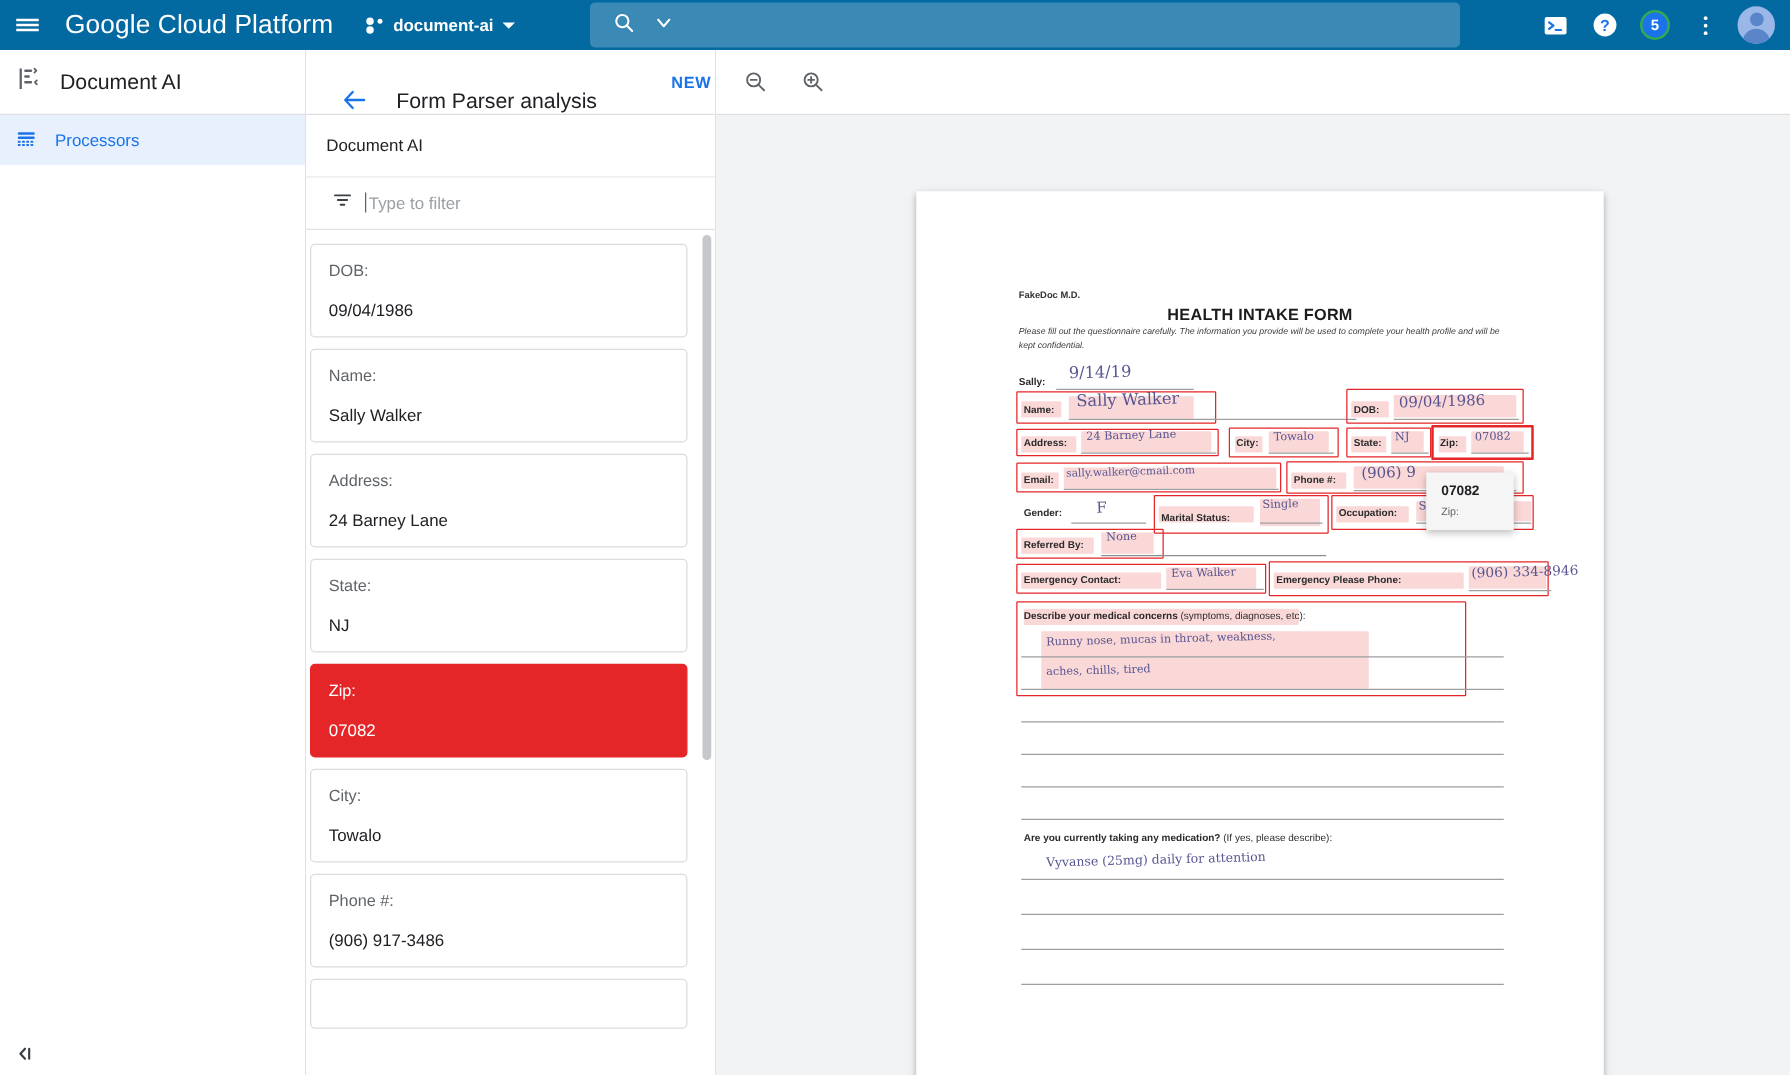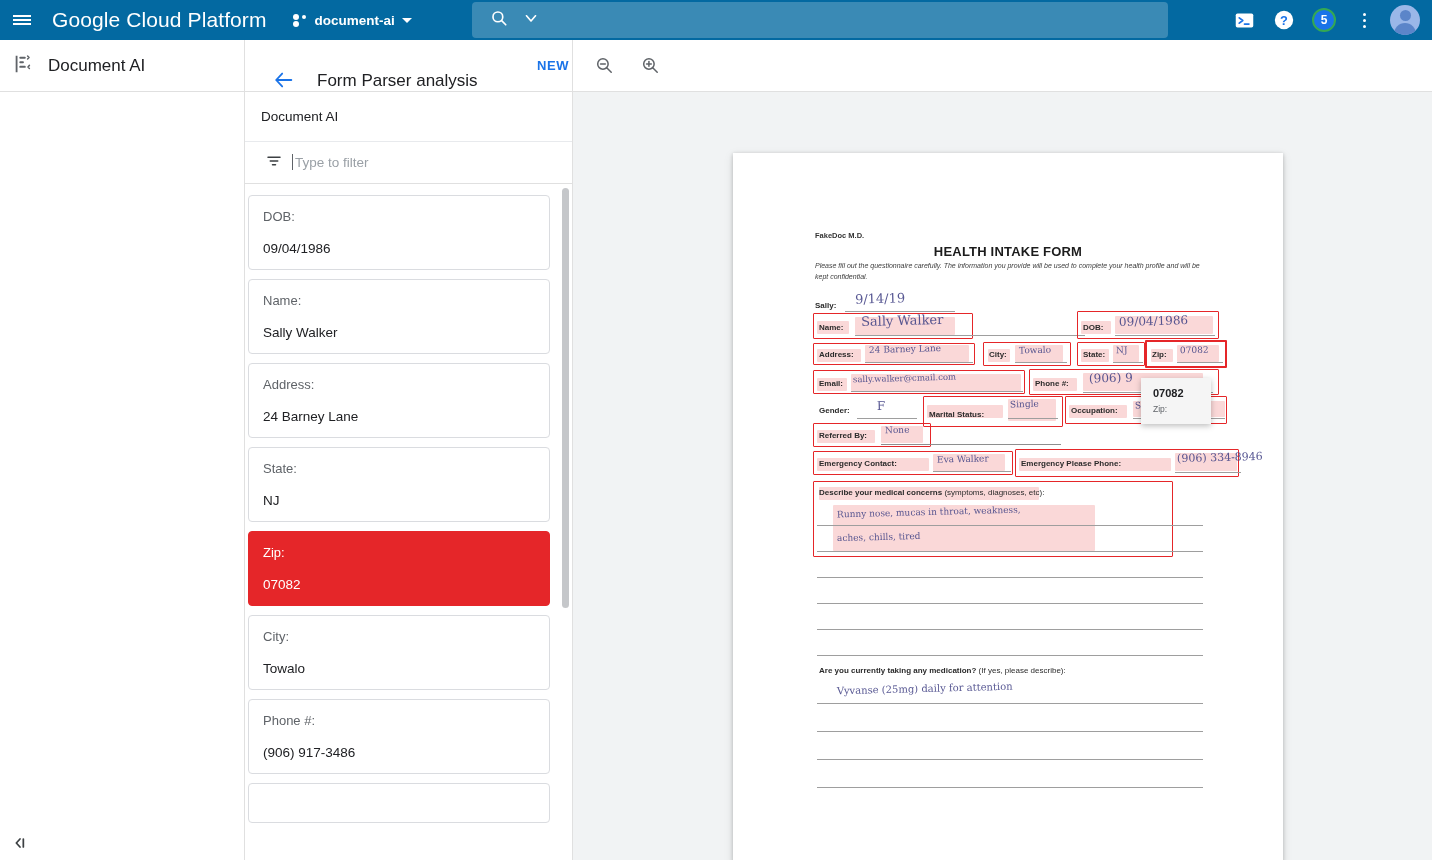--- a/index.html
+++ b/index.html
@@ -302,20 +302,37 @@
         <rect x="8" y="9" width="5" height="2.2" rx="1"></rect>
           <rect x="8" y="14" width="7" height="2.2" rx="1"></rect>
         <path d="M17 3.2l1.6 1.7-1.6 1.7" fill="none" stroke="#5f6368" stroke-width="1.6" stroke-linecap="round" stroke-linejoin="round"></path>
         <path d="M19 13.5l-1.6 1.7 1.6 1.7" fill="none" stroke="#5f6368" stroke-width="1.6" stroke-linecap="round" stroke-linejoin="round"></path>
       </svg>
     </span>
     <span class="label">Document AI</span>
   </div>
 
 
+  <div class="nav-item active">
+    <span>
+      <svg width="18" height="18" viewBox="0 0 24 24" fill="#1A73E8">
+        <rect x="3" y="5" width="18" height="2.6" rx="1"></rect>
+          <rect x="3" y="9.6" width="18" height="2.6" rx="1"></rect>
+        <rect x="3" y="14.2" width="3" height="2" rx=".6"></rect>
+          <rect x="7.5" y="14.2" width="3" height="2" rx=".6"></rect>
+        <rect x="12" y="14.2" width="3" height="2" rx=".6"></rect>
+          <rect x="16.5" y="14.2" width="3" height="2" rx=".6"></rect>
+        <rect x="3" y="17.6" width="3" height="2" rx=".6"></rect>
+          <rect x="7.5" y="17.6" width="3" height="2" rx=".6"></rect>
+        <rect x="12" y="17.6" width="3" height="2" rx=".6"></rect>
+          <rect x="16.5" y="17.6" width="3" height="2" rx=".6"></rect>
+      </svg>
+    </span>
+    <span>Processors</span>
+  </div>
 
   <div id="collapse-btn">
     <svg width="20" height="16" viewBox="0 0 24 24" fill="none" stroke="#3c4043" stroke-width="2.6" stroke-linecap="round" stroke-linejoin="round">
       <polyline points="12,6 6.5,12 12,18"></polyline>
         <line x1="17" y1="6" x2="17" y2="18"></line>
     </svg>
   </div>
 </div>
 
 <div id="center">

